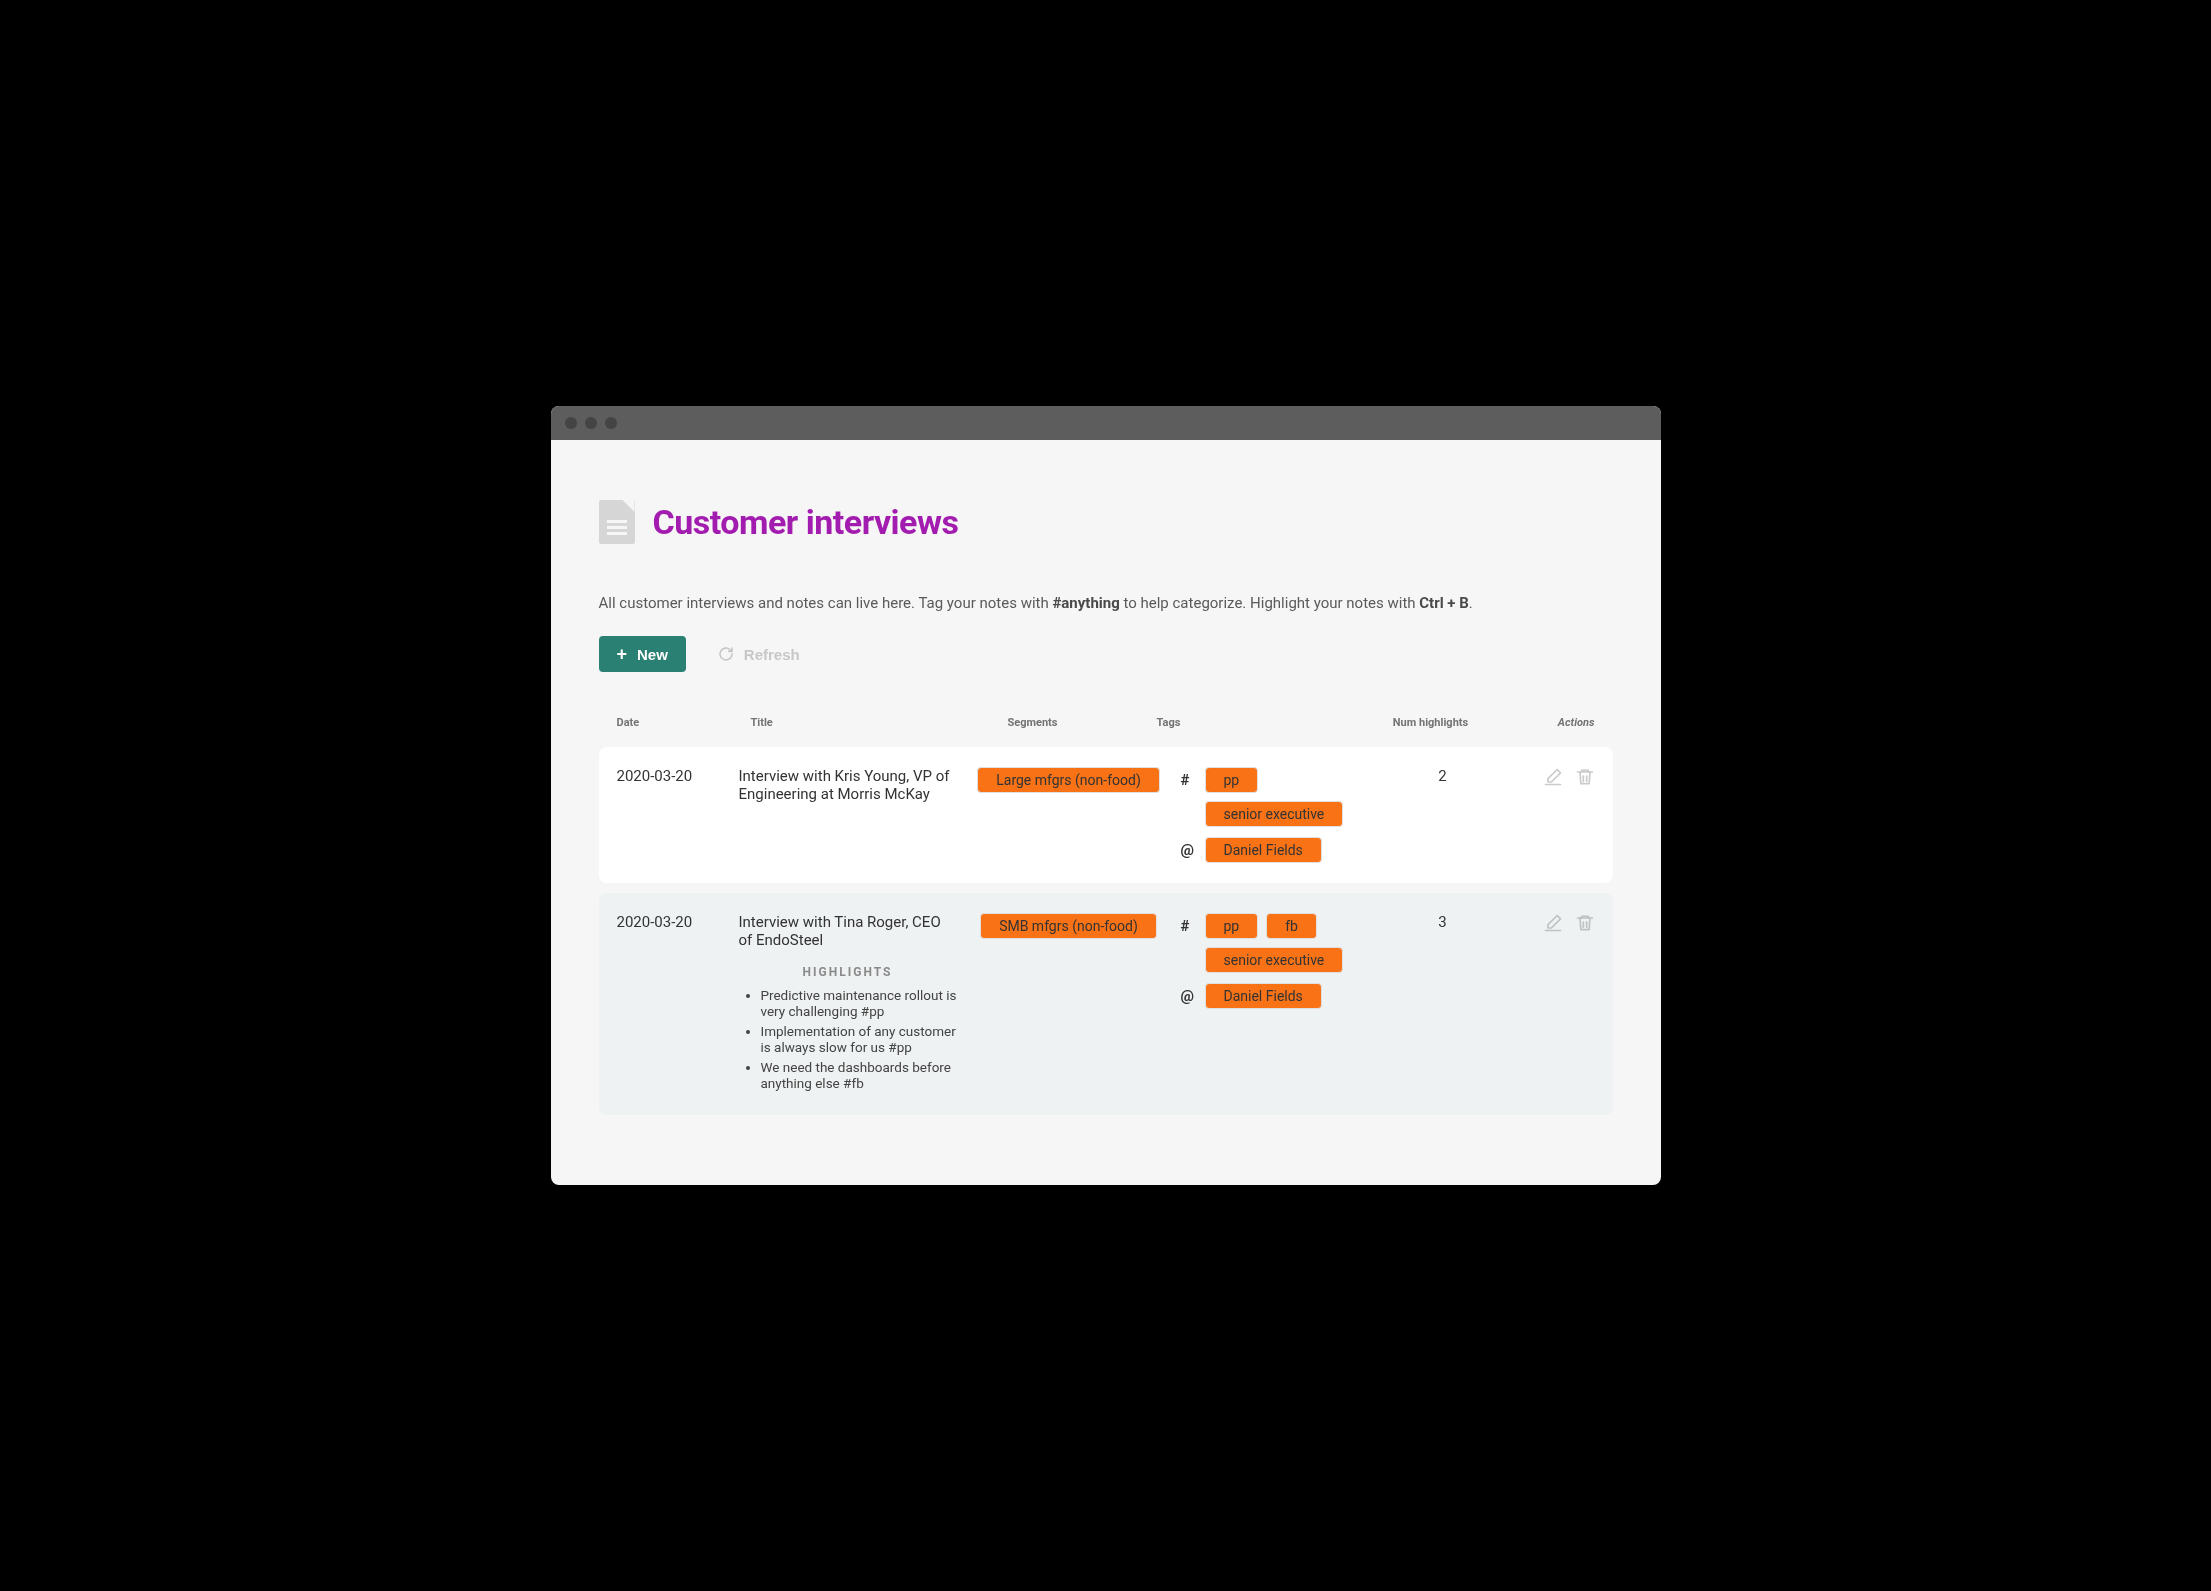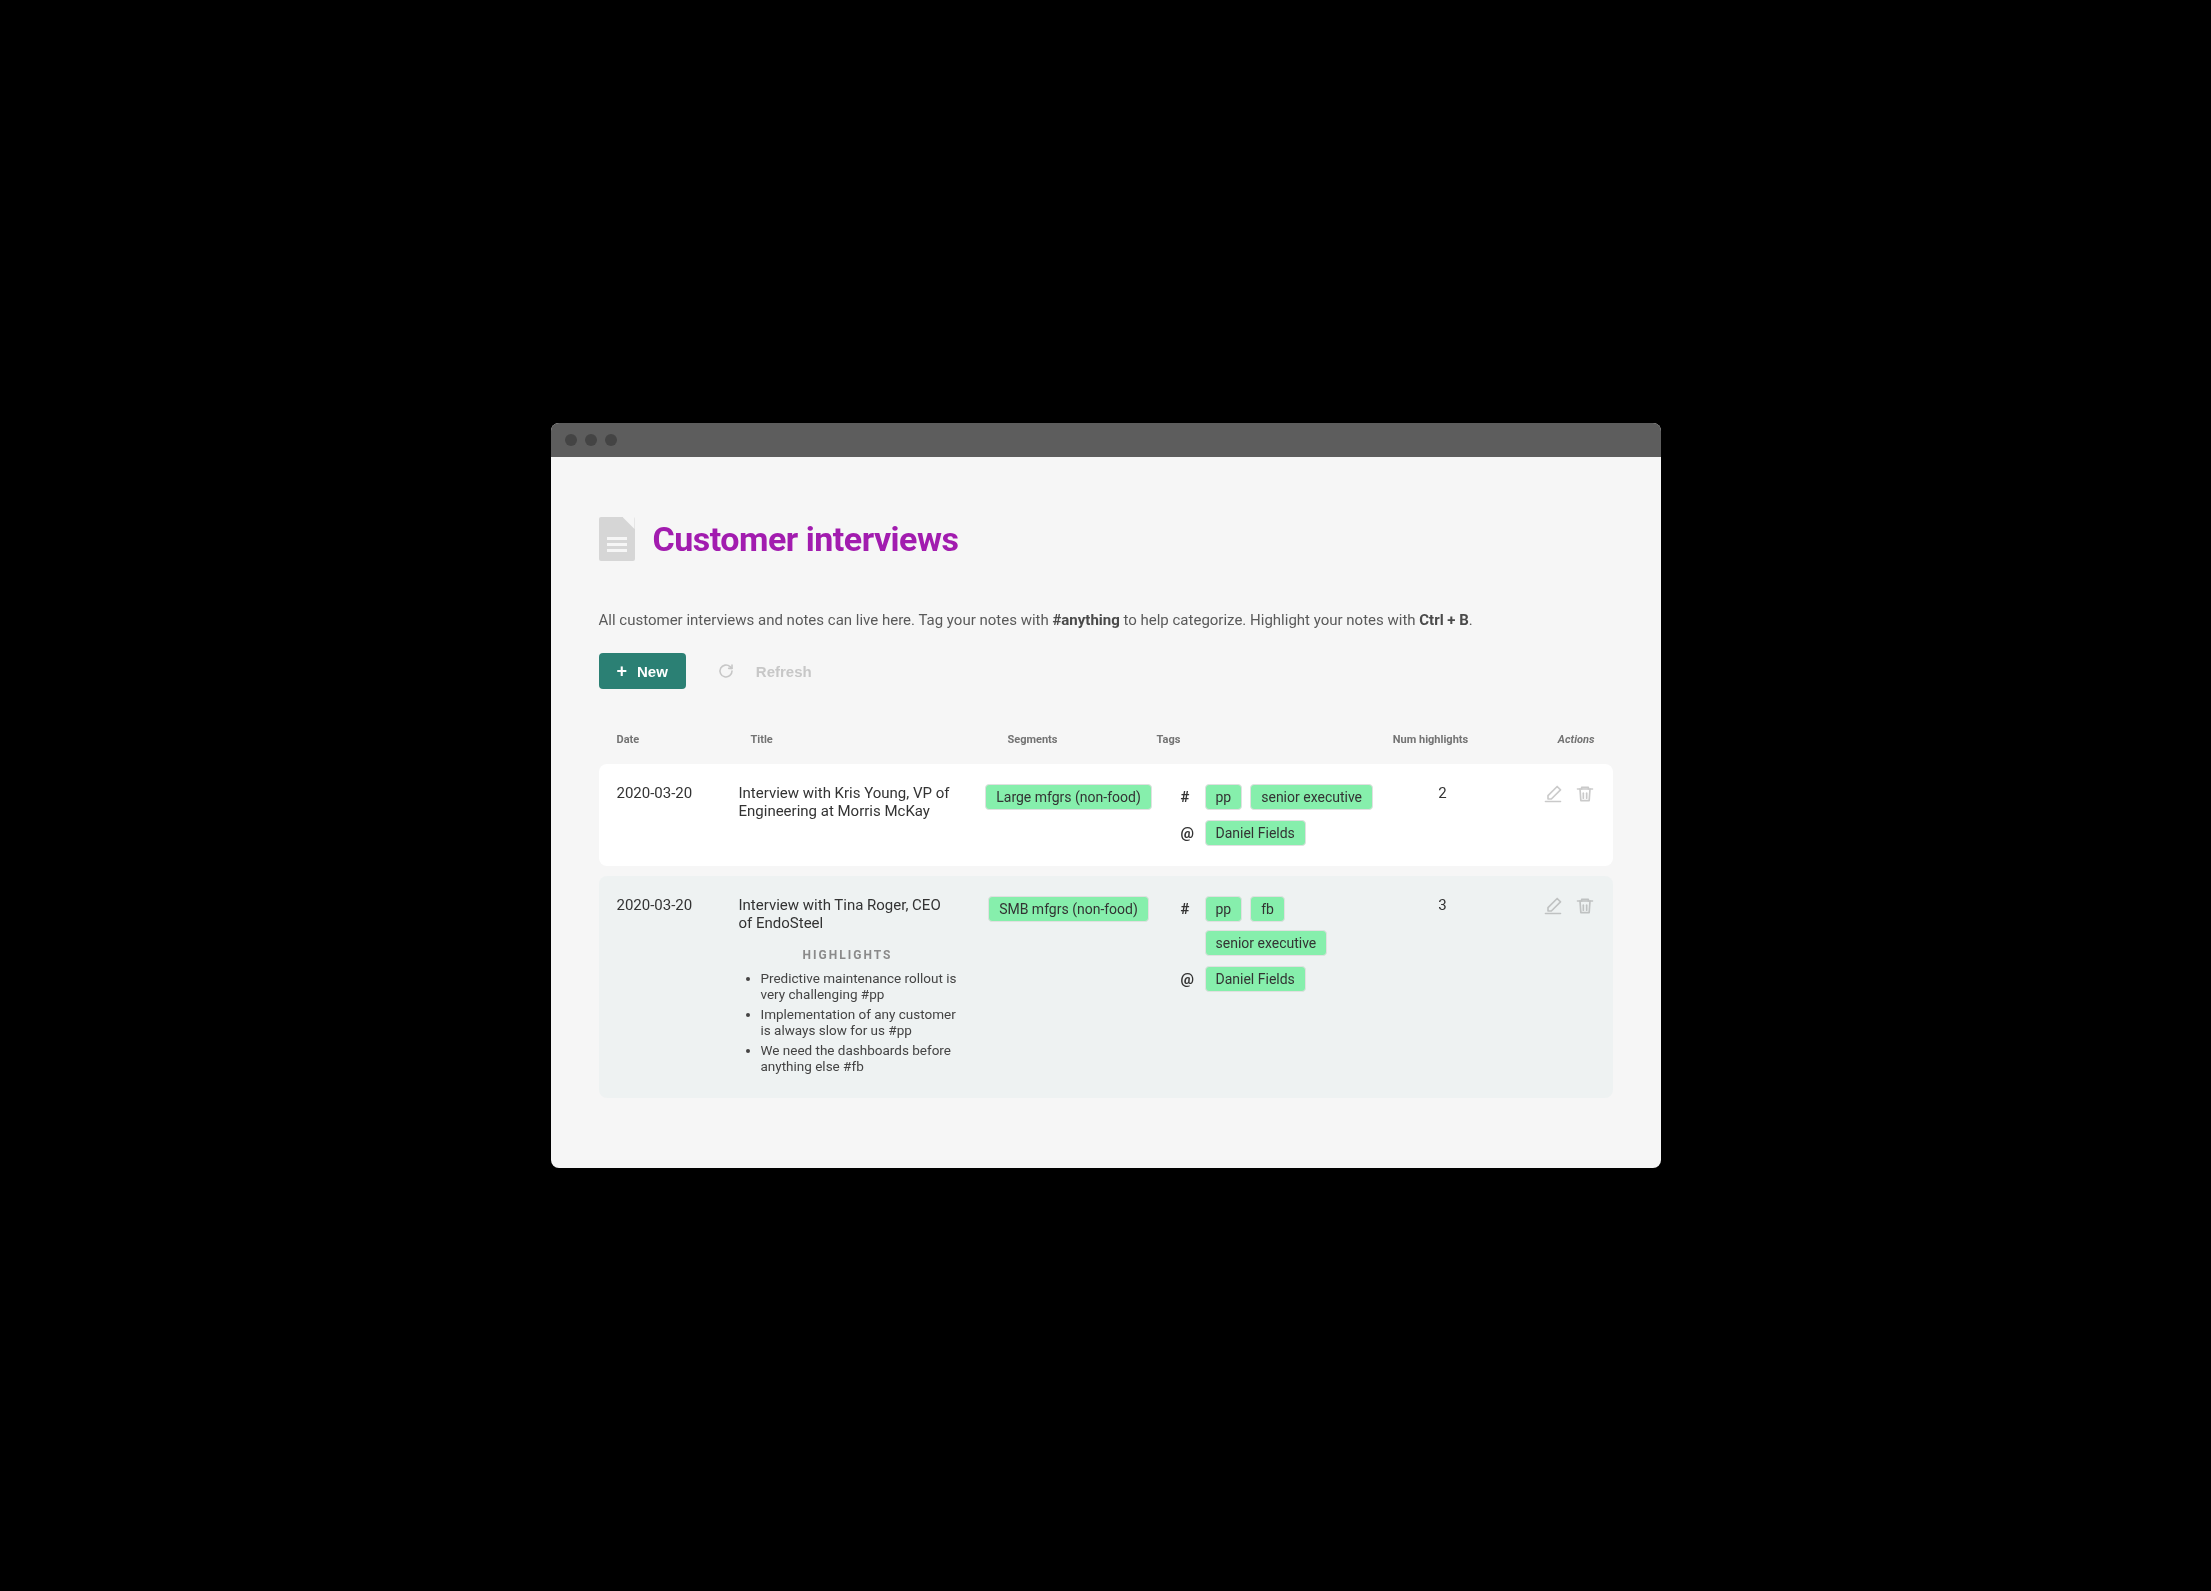--- a/index.html
+++ b/index.html
@@ -96,21 +96,21 @@
     cursor: pointer;
   }
   .plus {
     font-size: 18px; font-weight: 700; line-height: 1;
   }
   .btn-refresh {
     background: none; border: none;
     color: #c7c7c7;
     font-size: 15px;
     font-weight: 600;
-    display: flex; align-items: center; gap: 22px;
+    display: flex; align-items: center; gap: 10px;
     cursor: pointer;
   }
   .refresh-icon {
     width:16px; height:16px;
   }
   .table {
     width: 100%;
   }
   .thead {
     display:grid;
@@ -142,24 +142,24 @@
     text-align:center;
     letter-spacing: 2px;
     font-size:12px;
     font-weight:700;
     color:#8a8a8a;
     margin: 16px 0 8px 0;
   }
   .hl-list { list-style: disc; padding-left: 22px; font-size:13.5px; color:#444; }
   .hl-list li { margin-bottom: 4px; }
   .pill {
-    background:#86efac;
+    background:#f97316;
     border:1px solid #e0e0e0;
     border-radius:4px;
-    padding:4px 10px;
+    padding:4px 18px;
     font-size:14px;
     color:#333;
     display:inline-block;
   }
   .tag-section { display:flex; flex-direction:column; gap:10px; }
   .tag-line { display:flex; align-items:flex-start; gap:10px; }
   .tag-line .sym { font-weight:700; color:#333; width:14px; flex-shrink:0; padding-top:4px;}
   .tag-wrap { display:flex; flex-wrap:wrap; gap:8px; }
   .cell-num { text-align:center; color:#333; }
   .cell-actions { display:flex; justify-content:flex-end; gap:12px; }

